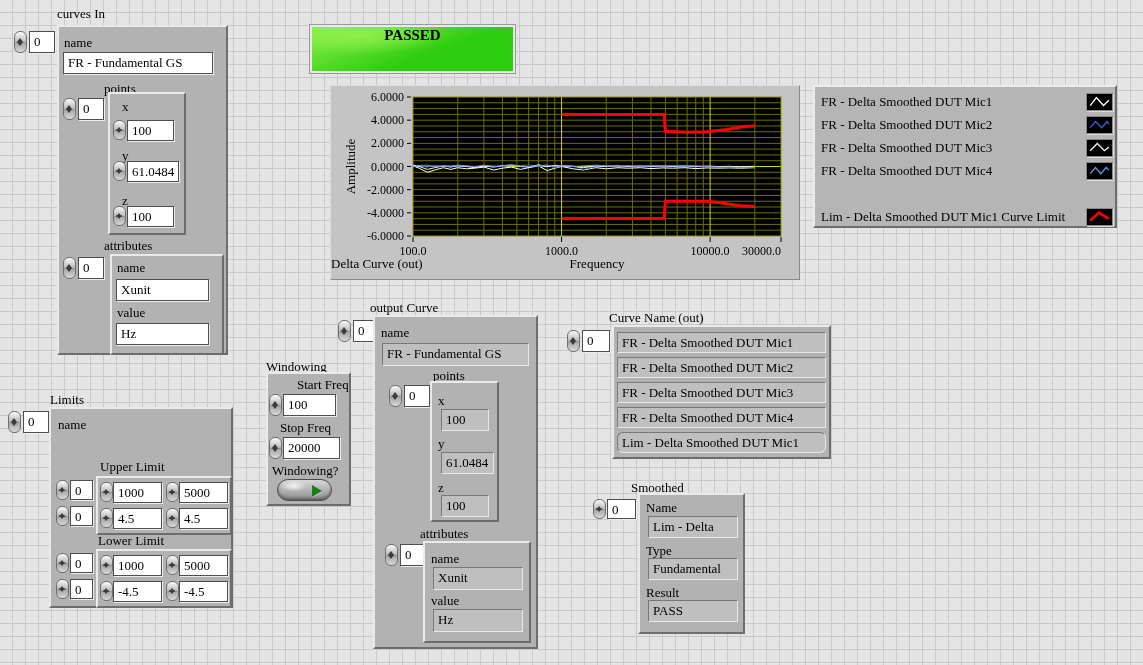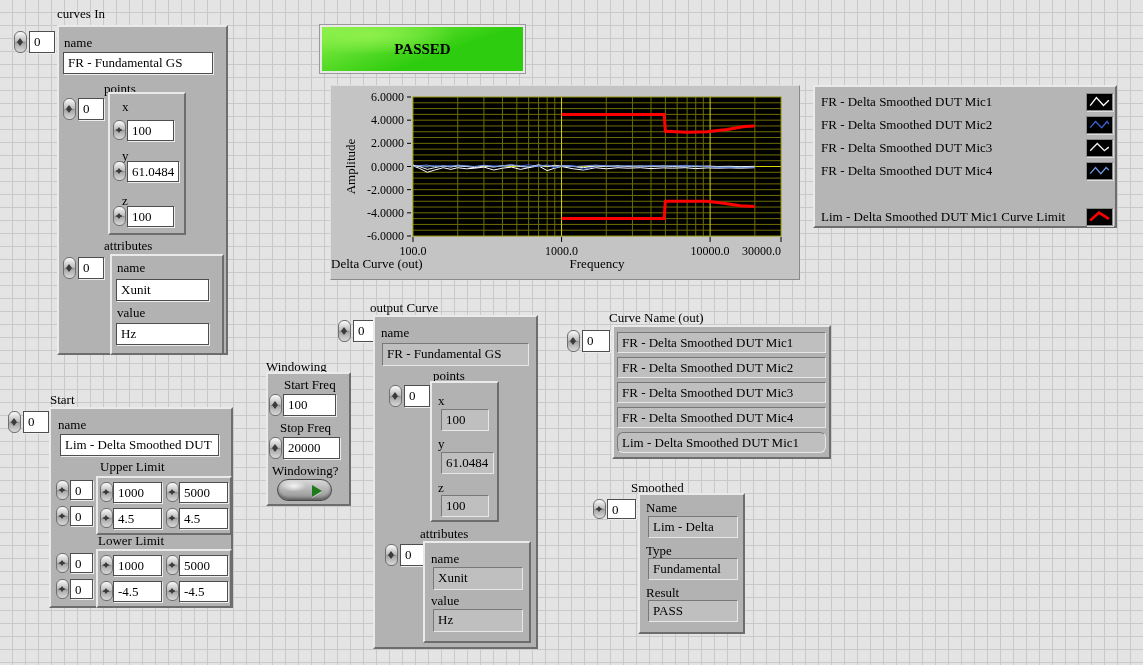--- a/index.html
+++ b/index.html
@@ -22,22 +22,22 @@
     padding:1px 4px;box-sizing:border-box;white-space:nowrap;overflow:hidden;}
   .spin{position:absolute;width:13px;height:22px;box-sizing:border-box;
     border:1px solid #6f6f6f;border-radius:6px;
     background:linear-gradient(#8a8a8a,#8a8a8a) center/9px 1px no-repeat,
                linear-gradient(180deg,#fbfbfb,#b9b9b9 48%,#a2a2a2 52%,#d9d9d9);}
   .spin::before{content:"";position:absolute;left:2px;top:3px;
     border:3px solid transparent;border-bottom:4px solid #3b3b3b;}
   .spin::after{content:"";position:absolute;left:2px;bottom:3px;
     border:3px solid transparent;border-top:4px solid #3b3b3b;}
   .spin.h20{height:20px;}
-  .passed{position:absolute;left:320px;top:25px;width:205px;height:48px;
-    display:flex;align-items:center;justify-content:center;
+  .passed{position:absolute;left:310px;top:25px;width:205px;height:48px;
+    display:flex;align-items:flex-start;justify-content:center;
     font-size:15px;font-weight:bold;color:#000;
     border:2px solid #e9e9e9;box-sizing:border-box;
     box-shadow:0 0 0 1px #9a9a9a;}
   .graph-box{position:absolute;left:330px;top:85px;width:470px;height:195px;
     background:#c4c4c4;border:1px solid;border-color:#dedede #8a8a8a #8a8a8a #dedede;box-sizing:border-box;}
   svg{overflow:visible;display:block;}
   .legend{position:absolute;left:813px;top:85px;width:304px;height:143px;
     background:#b5b5b5;border:2px solid;border-color:#eaeaea #6d6d6d #6d6d6d #eaeaea;box-sizing:border-box;}
   .legend-row{position:absolute;left:6px;width:292px;height:22px;display:flex;align-items:center;}
   .legend-label{font-size:13px;white-space:nowrap;flex:1;}
@@ -197,26 +197,25 @@
         </svg>
       </div>
     <div class="legend-row" style="top:119px;">
         <span class="legend-label">Lim - Delta Smoothed DUT Mic1 Curve Limit</span>
         <svg class="lsample" viewBox="0 0 27 18">
           <polyline fill="none" points="3,13 13,4 24,11" stroke="#ff0000" stroke-width="3"></polyline>
         </svg>
       </div>
   </div>
 
-  <div class="lbl" style="left:50px;top:393px;">Start</div>
+  <div class="lbl" style="left:50px;top:393px;">Limits</div>
   <div class="spin" style="left:8px;top:411px;"></div>
   <div class="wfield" style="left:23px;top:411px;width:26px;height:22px;">0</div>
   <div class="frame" style="left:49px;top:407px;width:184px;height:201px;"></div>
   <div class="lbl" style="left:58px;top:418px;">name</div>
-  <div class="wfield" style="left:60px;top:434px;width:159px;height:22px;">Lim - Delta Smoothed DUT</div>
 
   <div class="lbl" style="left:100px;top:460px;">Upper Limit</div>
   <div class="frame" style="left:96px;top:476px;width:136px;height:59px;"></div>
   <div class="spin h20" style="left:56px;top:480px;"></div>
   <div class="wfield" style="left:70px;top:480px;width:23px;height:20px;">0</div>
   <div class="spin h20" style="left:56px;top:506px;"></div>
   <div class="wfield" style="left:70px;top:506px;width:23px;height:20px;">0</div>
   <div class="spin h20" style="left:100px;top:482px;"></div>
   <div class="wfield" style="left:113px;top:482px;width:49px;height:21px;">1000</div>
   <div class="spin h20" style="left:166px;top:482px;"></div>
@@ -236,21 +235,21 @@
   <div class="wfield" style="left:113px;top:555px;width:49px;height:21px;">1000</div>
   <div class="spin h20" style="left:166px;top:555px;"></div>
   <div class="wfield" style="left:179px;top:555px;width:49px;height:21px;">5000</div>
   <div class="spin h20" style="left:100px;top:581px;"></div>
   <div class="wfield" style="left:113px;top:581px;width:49px;height:21px;">-4.5</div>
   <div class="spin h20" style="left:166px;top:581px;"></div>
   <div class="wfield" style="left:179px;top:581px;width:49px;height:21px;">-4.5</div>
 
   <div class="lbl" style="left:266px;top:360px;">Windowing</div>
   <div class="frame" style="left:266px;top:372px;width:85px;height:134px;"></div>
-  <div class="lbl" style="left:284px;top:378px;">Start Freq</div>
+  <div class="lbl" style="left:297px;top:378px;">Start Freq</div>
   <div class="spin" style="left:269px;top:394px;"></div>
   <div class="wfield" style="left:283px;top:394px;width:53px;height:22px;">100</div>
   <div class="lbl" style="left:280px;top:421px;">Stop Freq</div>
   <div class="spin" style="left:269px;top:437px;"></div>
   <div class="wfield" style="left:283px;top:437px;width:57px;height:22px;">20000</div>
   <div class="lbl" style="left:272px;top:464px;">Windowing?</div>
   <div class="toggle">
     <div class="toggle-arrow"></div>
   </div>
 

